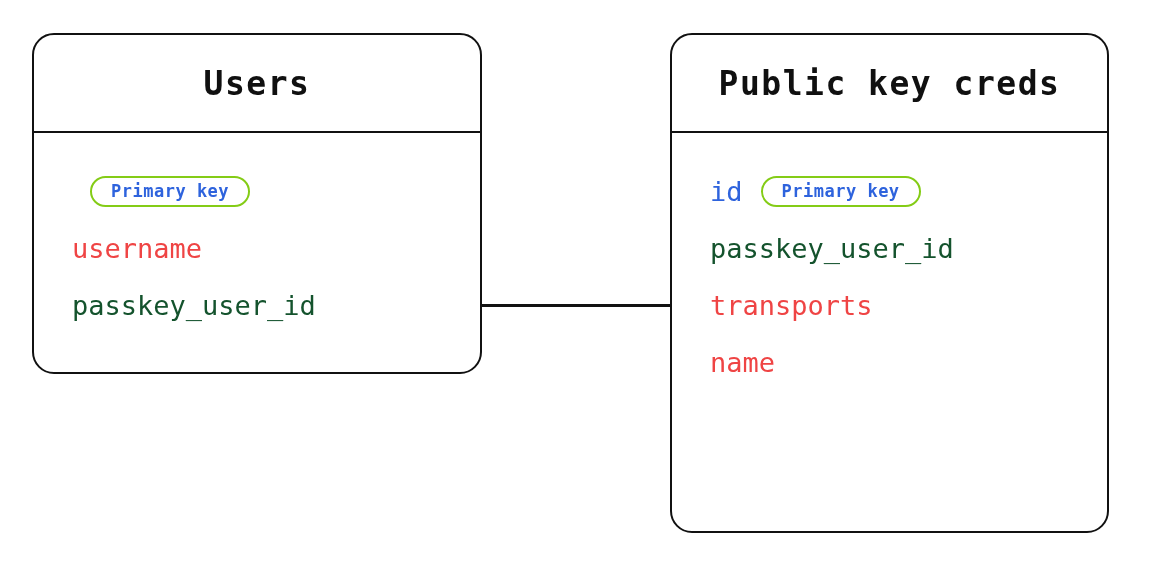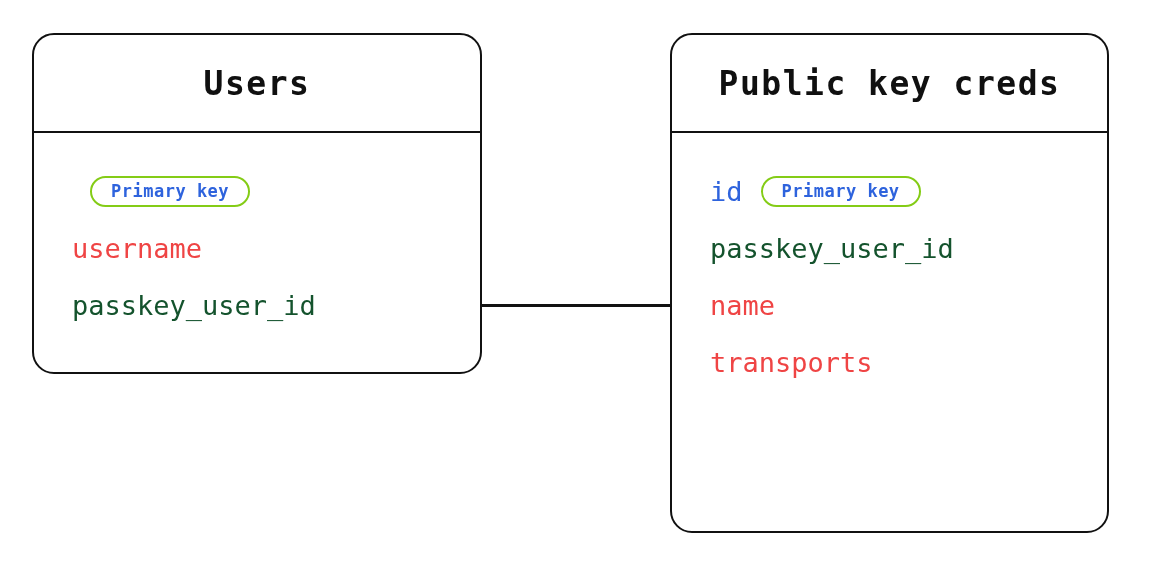--- a/index.html
+++ b/index.html
@@ -154,23 +154,23 @@
         </span>
       </div>
 
 
       <div class="field-row">
         <span class="field-name fk">passkey_user_id</span>
       </div>
 
 
       <div class="field-row">
-        <span class="field-name">name</span>
+        <span class="field-name">transports</span>
       </div>
 
       <div class="field-row">
-        <span class="field-name">transports</span>
+        <span class="field-name">name</span>
       </div>
 
     </div>
   </div>
 
 </div>
 
 </body></html>

